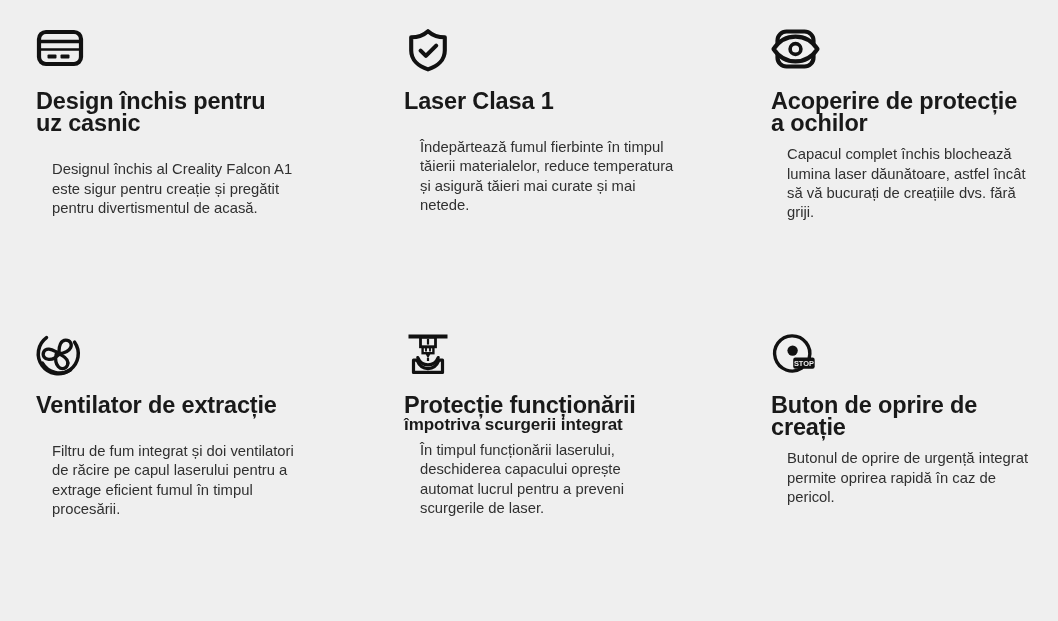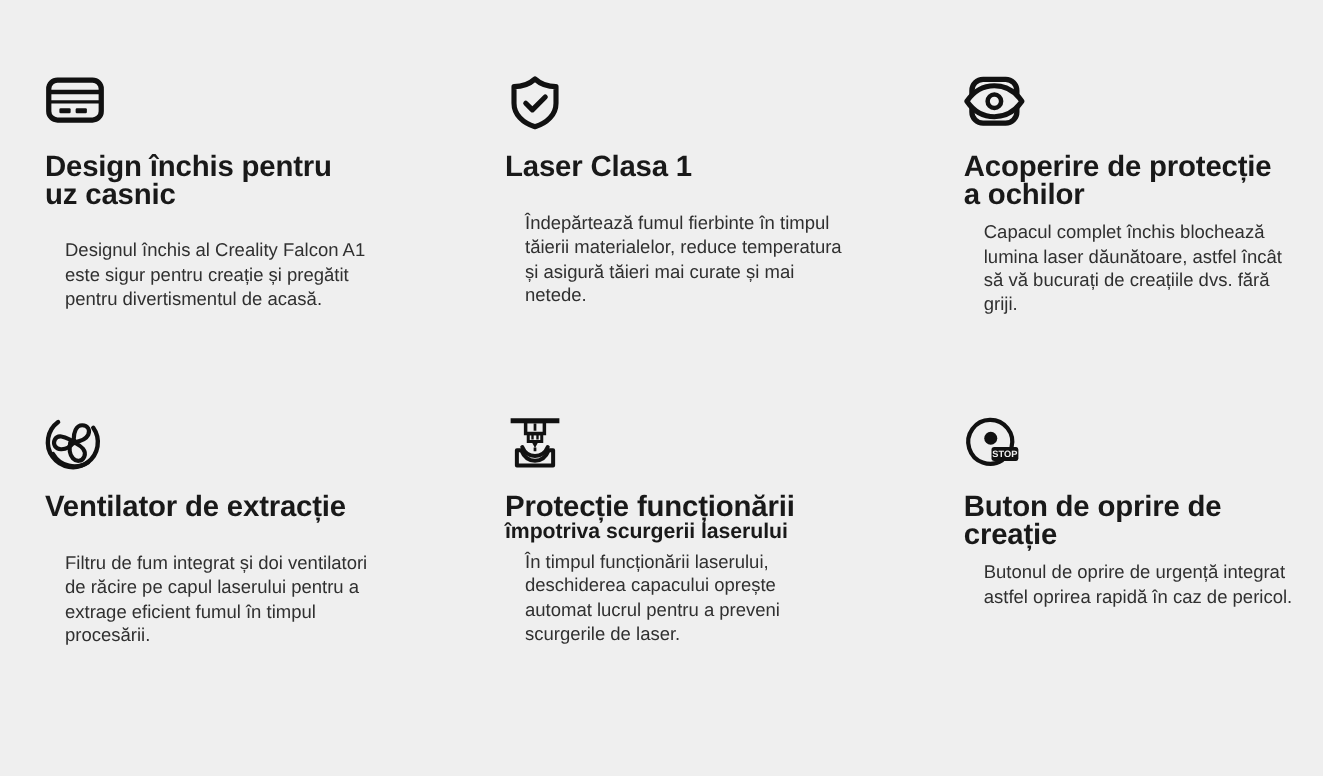--- a/index.html
+++ b/index.html
@@ -28,21 +28,21 @@
     width: 290px;
     box-sizing: border-box;
   }
 
   
   .col-1 { left: 36px; }
   .col-2 { left: 404px; }
   .col-3 { left: 771px; width: 287px; }
 
   
-  .row-1 { top: 60px; }
+  .row-1 { top: 28px; }
   .row-2 { top: 332px; }
 
   .feature-icon {
     display: block;
     height: 48px;
     margin: 0 0 14px 0;
     line-height: 0;
   }
   .feature-icon svg {
     display: block;
@@ -148,30 +148,30 @@
         <line x1="24" y1="6.8" x2="24" y2="12.6" stroke="#111111" stroke-width="2.2"></line>
         <rect x="18.6" y="15" width="10.8" height="6.2" stroke="#111111" stroke-width="2.4"></rect>
         <line x1="22" y1="15.8" x2="22" y2="19.6" stroke="#111111" stroke-width="1.9"></line>
         <line x1="26" y1="15.8" x2="26" y2="19.6" stroke="#111111" stroke-width="1.9"></line>
         <path d="M21.4 21.6 L24 26.4 L26.6 21.6 Z" fill="#111111"></path>
         <path d="M24 26.0 L24 29.0" stroke="#111111" stroke-width="2.2"></path>
         <path d="M13.8 25.6 C15.6 30.0 19.4 32.8 24 32.8 C28.6 32.8 32.4 30.0 34.2 25.6" stroke="#111111" stroke-width="3.2" stroke-linecap="round"></path>
         <path d="M9.5 28.2 L13 28.2 C15.2 33.6 19.2 36.6 24 36.6 C28.8 36.6 32.8 33.6 35 28.2 L38.5 28.2 L38.5 40.4 L9.5 40.4 Z" stroke="#111111" stroke-width="3.2" stroke-linejoin="round"></path>
       </svg>
     </span>
-    <h3 class="feature-title"><span>Protecție funcționării</span><span class="subline">împotriva scurgerii laserului</span></h3>
+    <h3 class="feature-title"><span>Protecție funcționării</span><span class="subline">împotriva scurgerii integrat</span></h3>
     <p class="feature-body body-gap-xs">În timpul funcționării laserului, deschiderea capacului oprește automat lucrul pentru a preveni scurgerile de laser.</p>
   </div>
 
   <div class="feature-card col-3 row-2">
     <span class="feature-icon">
       <svg width="48" height="42" viewBox="0 0 48 42" fill="none" aria-hidden="true">
         <path d="M30.8 36.2 A17.6 17.6 0 1 1 38.2 26.0" stroke="#111111" stroke-width="3.4" stroke-linecap="round"></path>
         <circle cx="21.6" cy="18.6" r="5.2" fill="#111111"></circle>
         <rect x="22.2" y="25.6" width="21.5" height="11.2" rx="2.2" fill="#111111"></rect>
         <text x="32.9" y="33.6" font-family="Liberation Sans, sans-serif" font-size="7.4" font-weight="700" fill="#efefef" text-anchor="middle">STOP</text>
       </svg>
     </span>
     <h3 class="feature-title"><span>Buton de oprire de</span><br><span>creație</span></h3>
-    <p class="feature-body body-gap-sm">Butonul de oprire de urgență integrat astfel oprirea rapidă în caz de pericol.</p>
+    <p class="feature-body body-gap-sm">Butonul de oprire de urgență integrat permite oprirea rapidă în caz de pericol.</p>
   </div>
 
 </div>
 
 </body></html>

